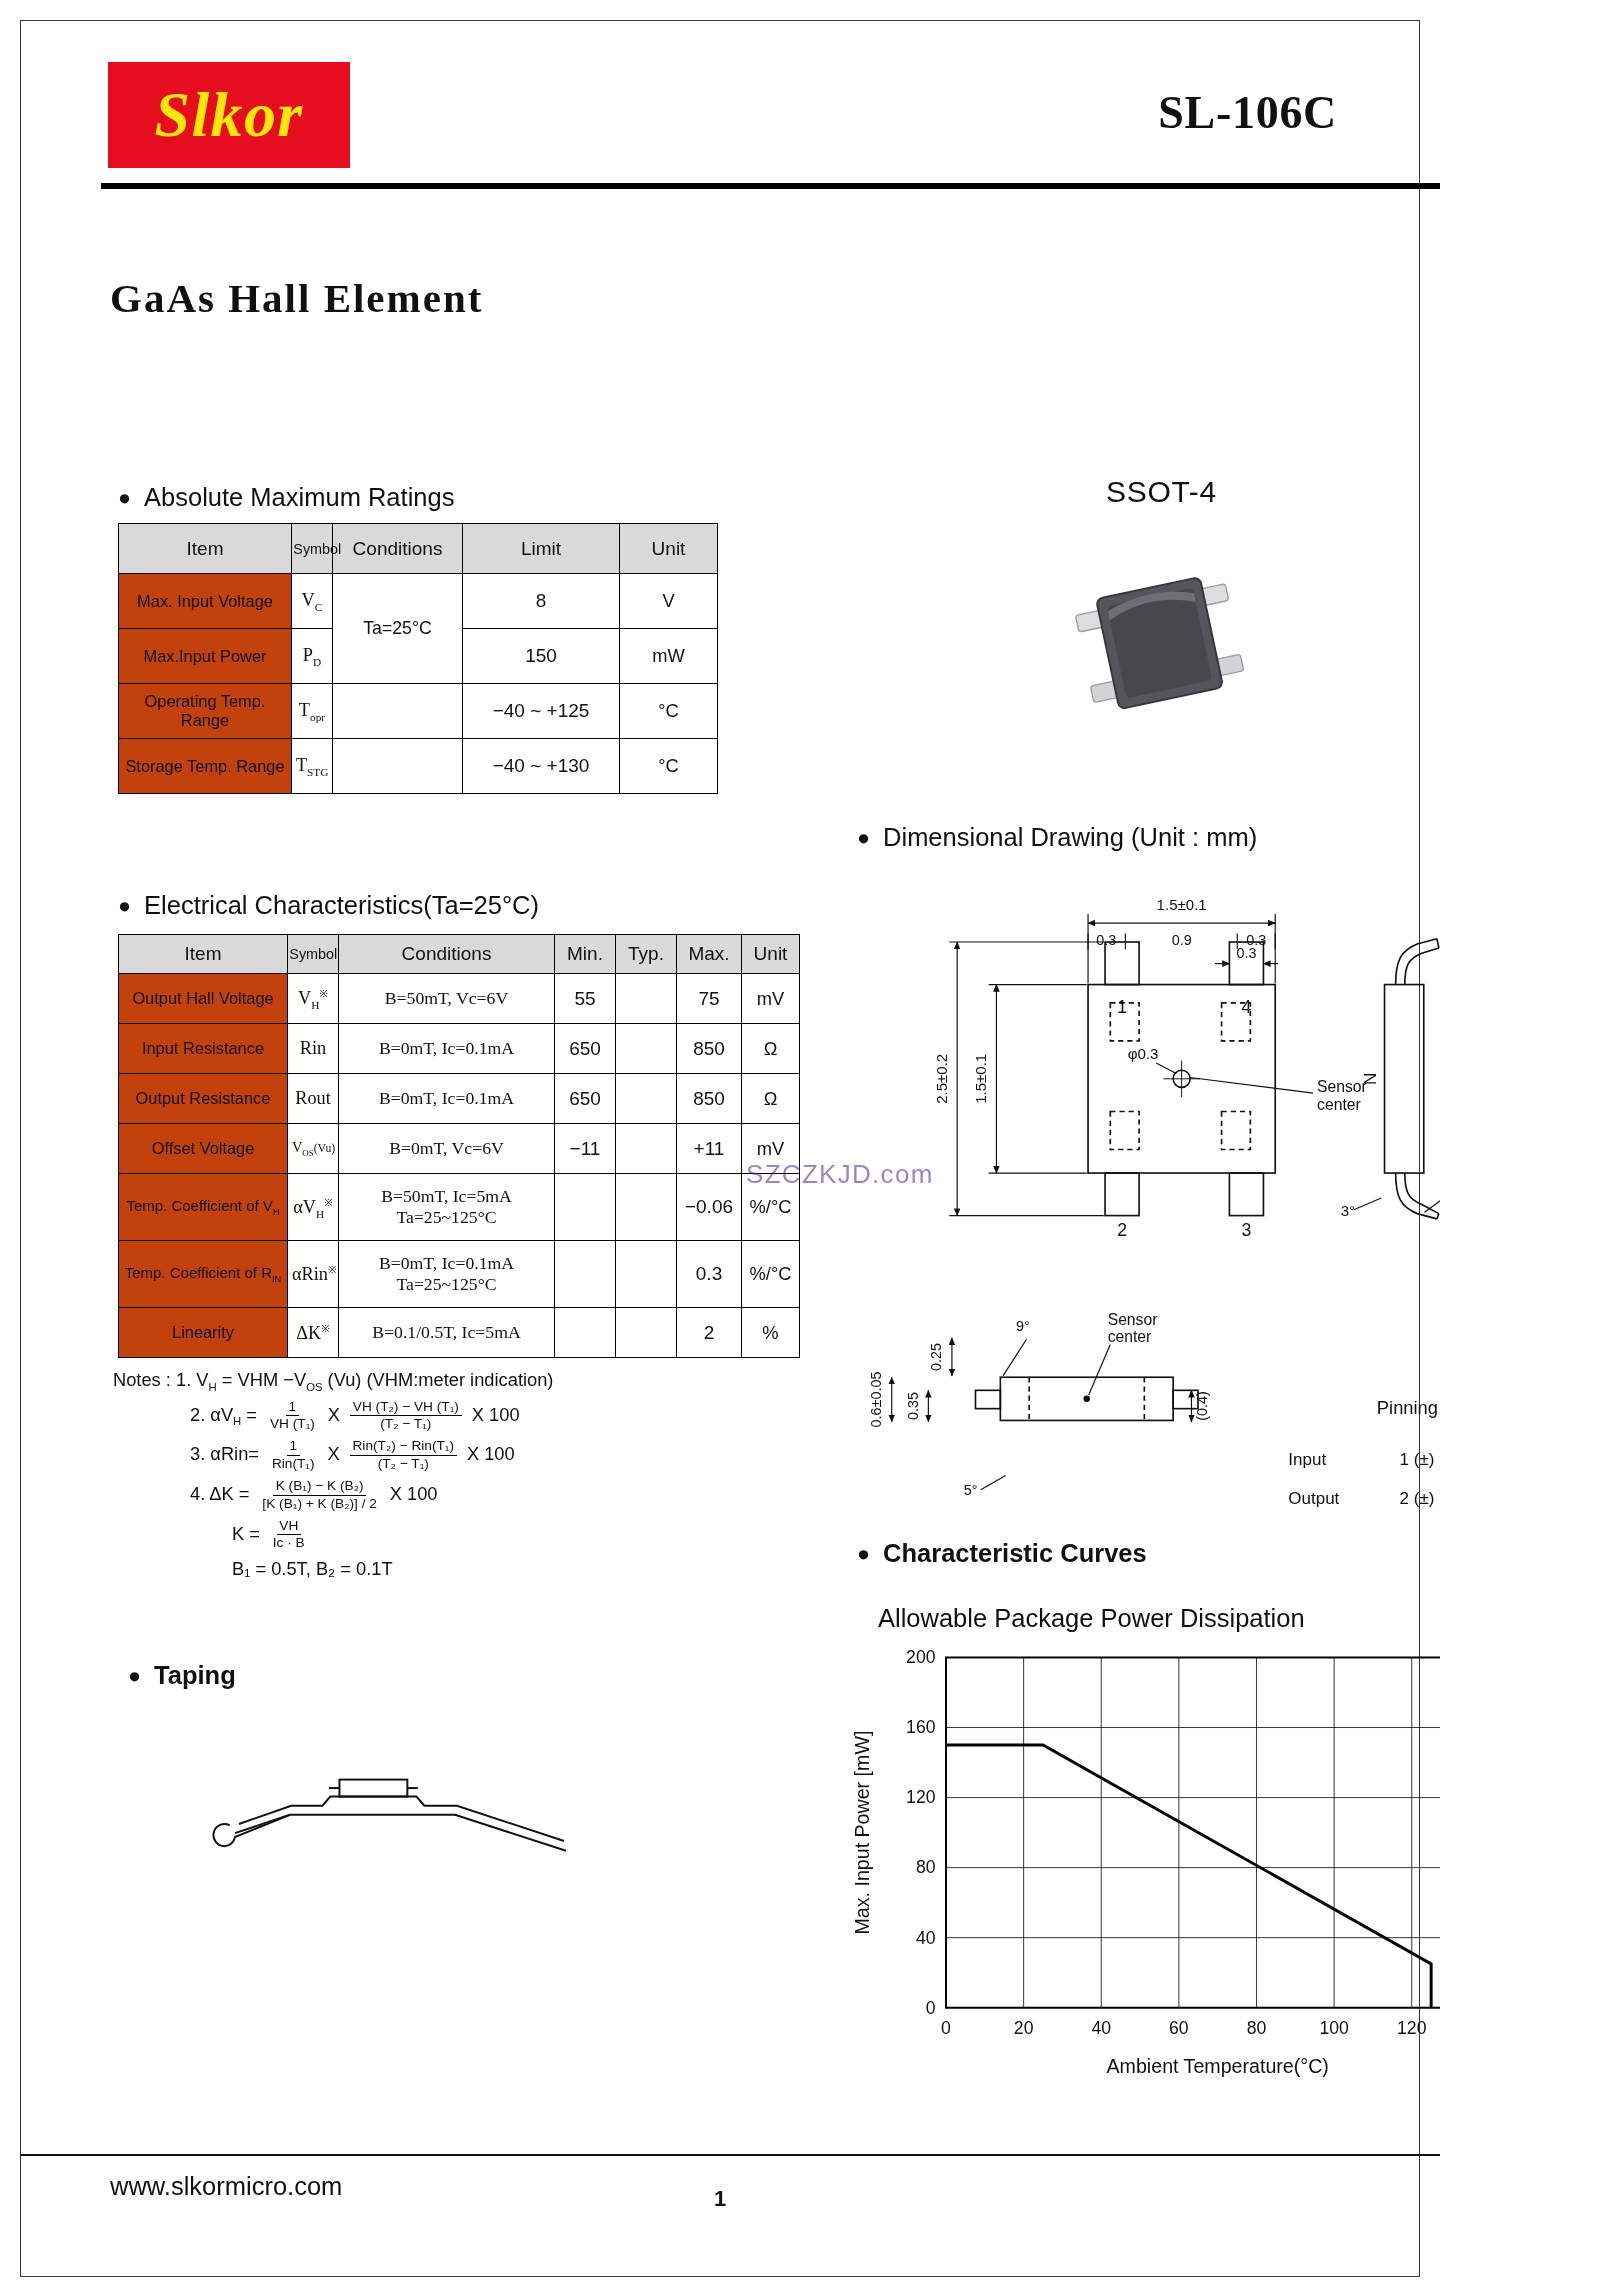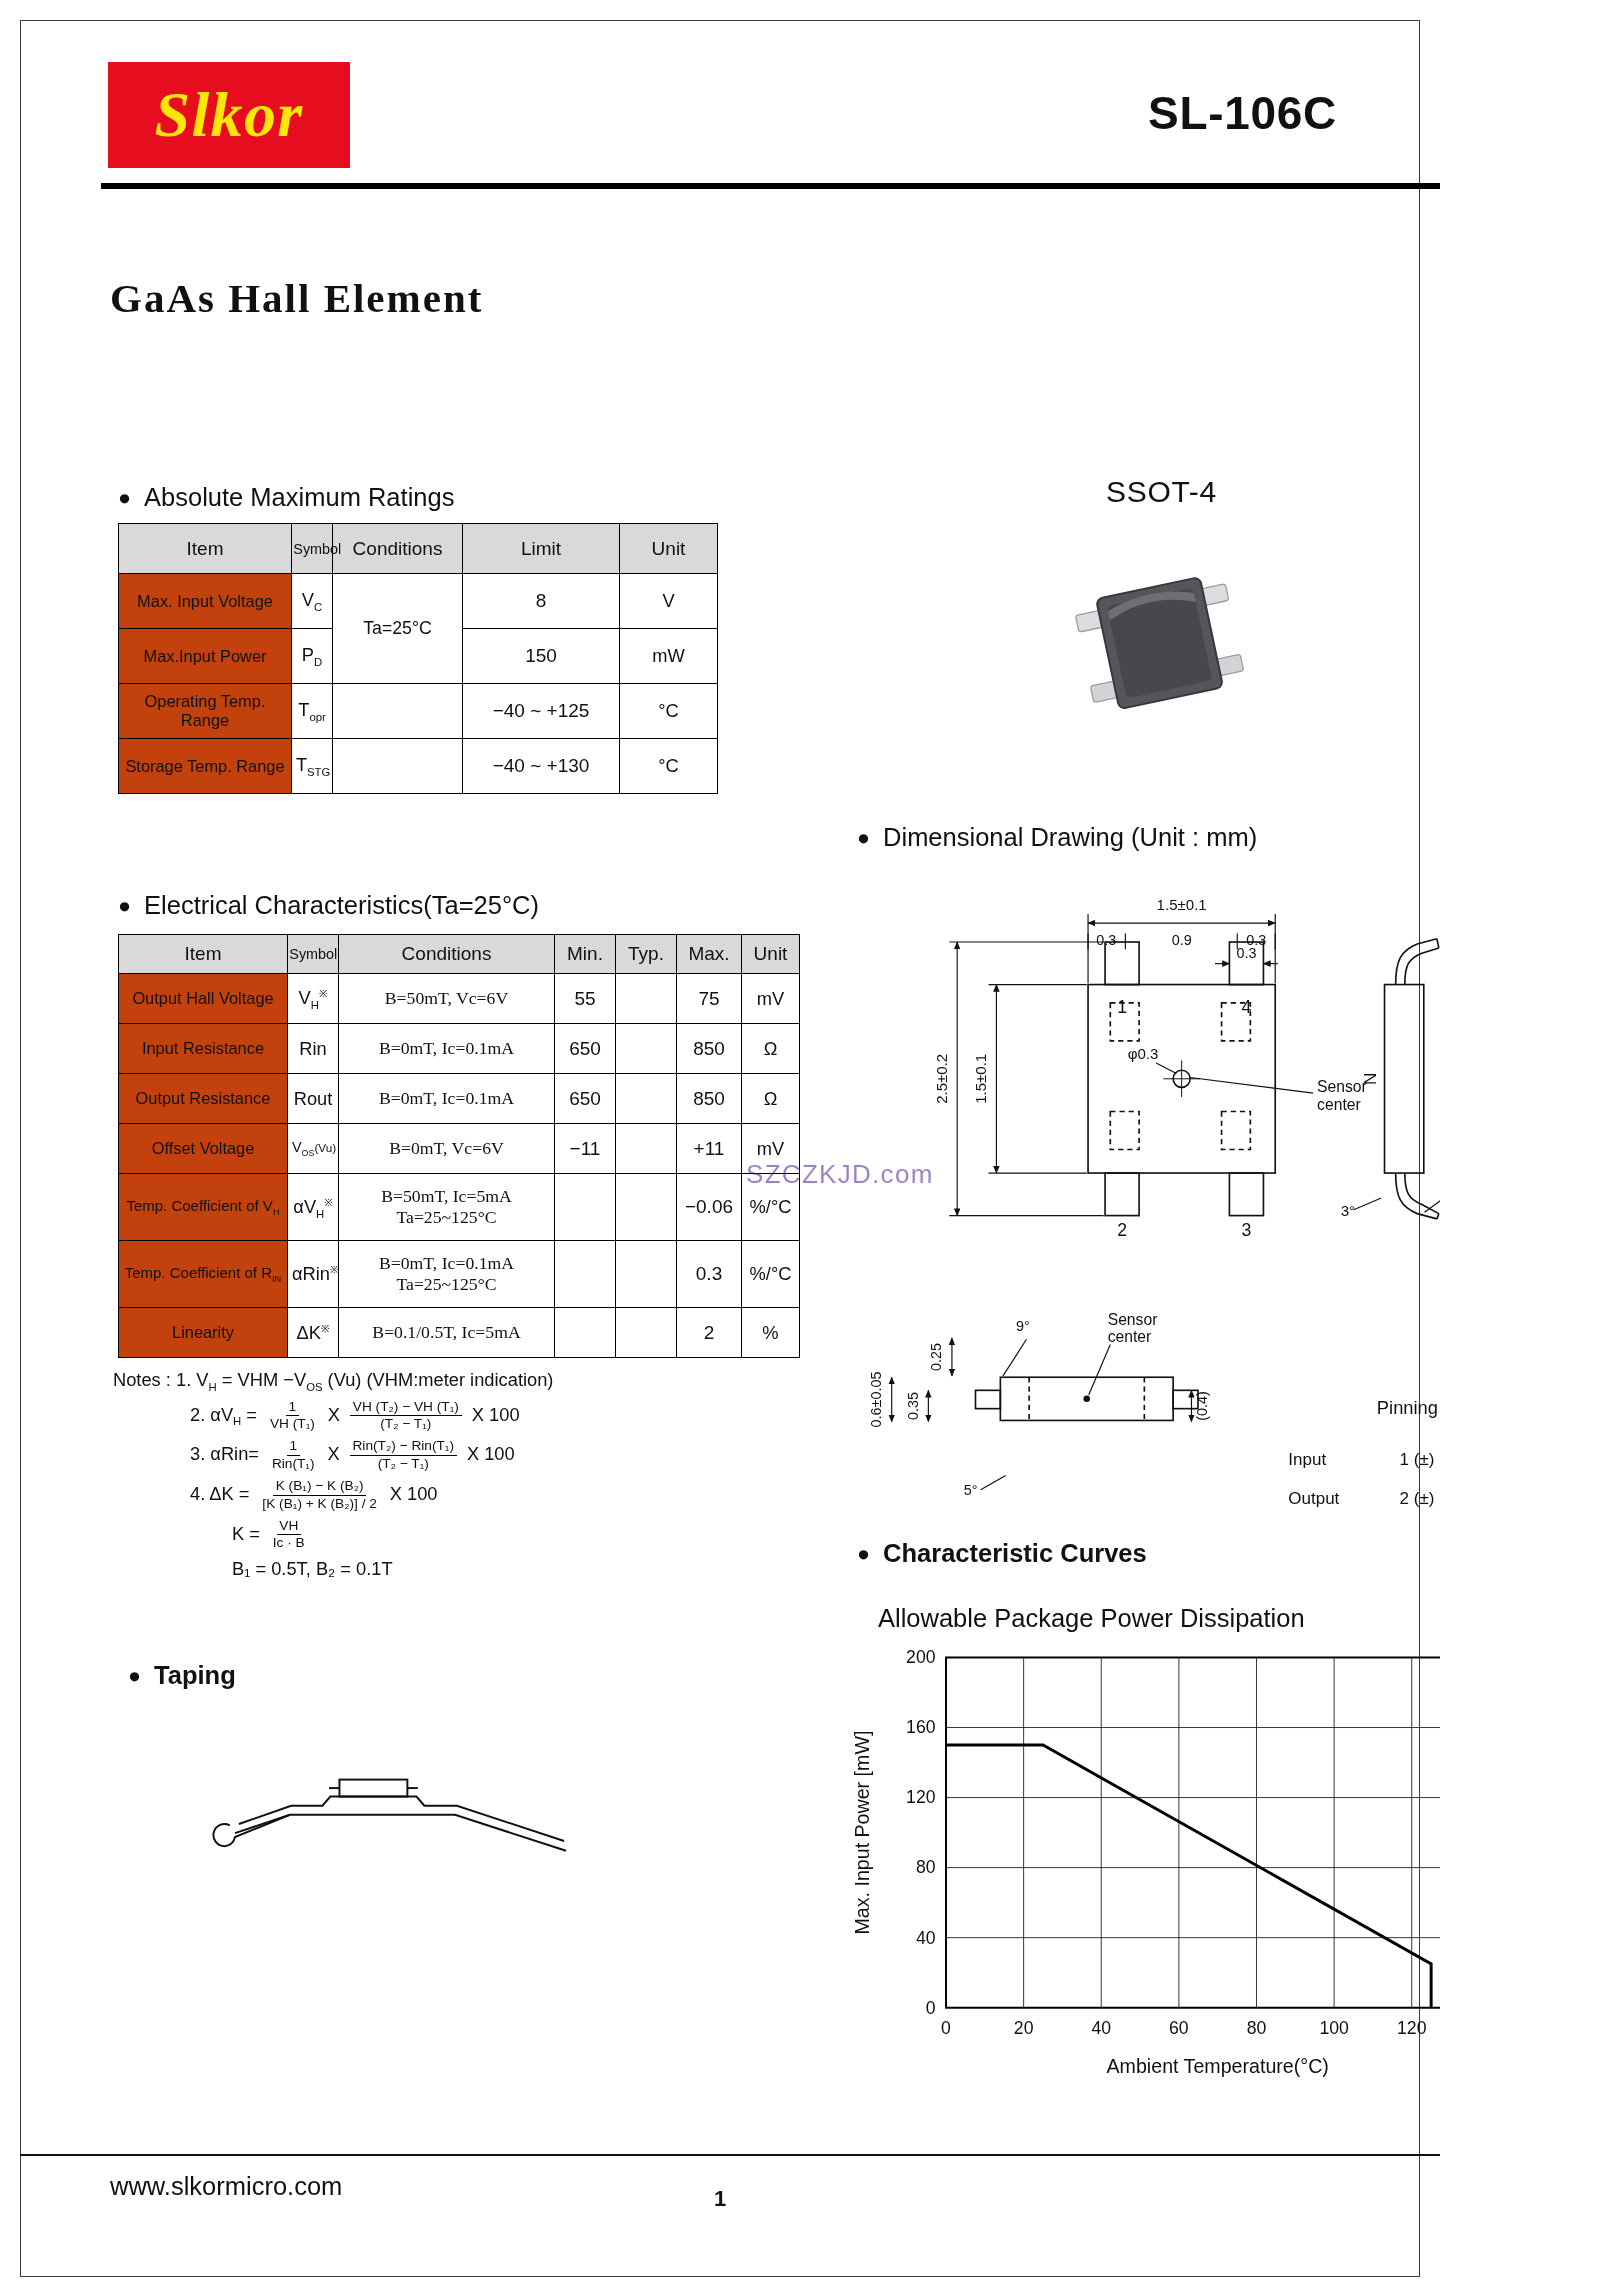--- a/index.html
+++ b/index.html
@@ -8,36 +8,36 @@
     position: relative; width: 1440px; height: 2295px; background: #fff;
     font-family: "Liberation Sans", sans-serif; color: #111; overflow: hidden;
   }
   .abs { position: absolute; }
   .frame { position:absolute; left:19.6px; top:19.6px; right:19.6px; bottom:18.3px; border:1.3px solid #3a3a3a; pointer-events:none; }
 
   .logo { left:108px; top:62px; width:242px; height:106px; background:#e60d1e;
           display:flex; align-items:center; justify-content:center; }
   .logo span { font-family:"Liberation Serif", serif; font-style:italic; font-weight:bold;
                font-size:64px; color:#ffe60a; letter-spacing:1.3px; }
-  .part-number { right:103px; top:86px; font-size:46px; font-weight:bold; letter-spacing:0.7px; }
+  .part-number { right:103px; top:86px; font-size:46px; font-weight:bold; letter-spacing:0.7px;font-family:Liberation Serif, serif; }
   .header-rule { left:101px; top:183px; width:1420px; height:5.9px; background:#000; }
 
   .product-title { left:110px; top:274px; font-family:"Liberation Serif", serif; font-weight:bold;
                    font-size:41px; letter-spacing:2px; }
 
   .sec-title { display:flex; align-items:center; gap:13px; font-size:25.5px; }
   .sec-title .bullet { font-size:21.6px; line-height:1; }
   .bold { font-weight:bold; }
 
   table.ds { border-collapse:collapse; table-layout:fixed; background:#fff; }
   table.ds th, table.ds td { border:1.6px solid #000; text-align:center; vertical-align:middle; padding:0 3.9px; }
   table.ds th { background:#d9d9d9; font-weight:normal; font-size:19px; }
   table.ds th.narrow { font-size:14.4px; padding:0 1.3px; }
   td.item { background:#c2410c; font-size:16.4px; }
-  td.sym  { font-size:18.3px; }
+  td.sym  { font-size:18.3px;font-family:Liberation Serif, serif; }
   td.sym .paren { font-size:11.8px; }
   td.cond { font-size:17.7px; }
   td.cond-l { font-size:17.7px; text-align:left; padding-left:9.2px;font-family:Liberation Serif, serif; }
   td.val  { font-size:19px; }
   td.unit { font-size:18.3px; }
   sub { font-size:0.62em; }
   sup.ref { font-size:0.55em; vertical-align:super; }
 
   .ssot { left:1106px; top:475px; font-size:30px; letter-spacing:0.7px; }
 

